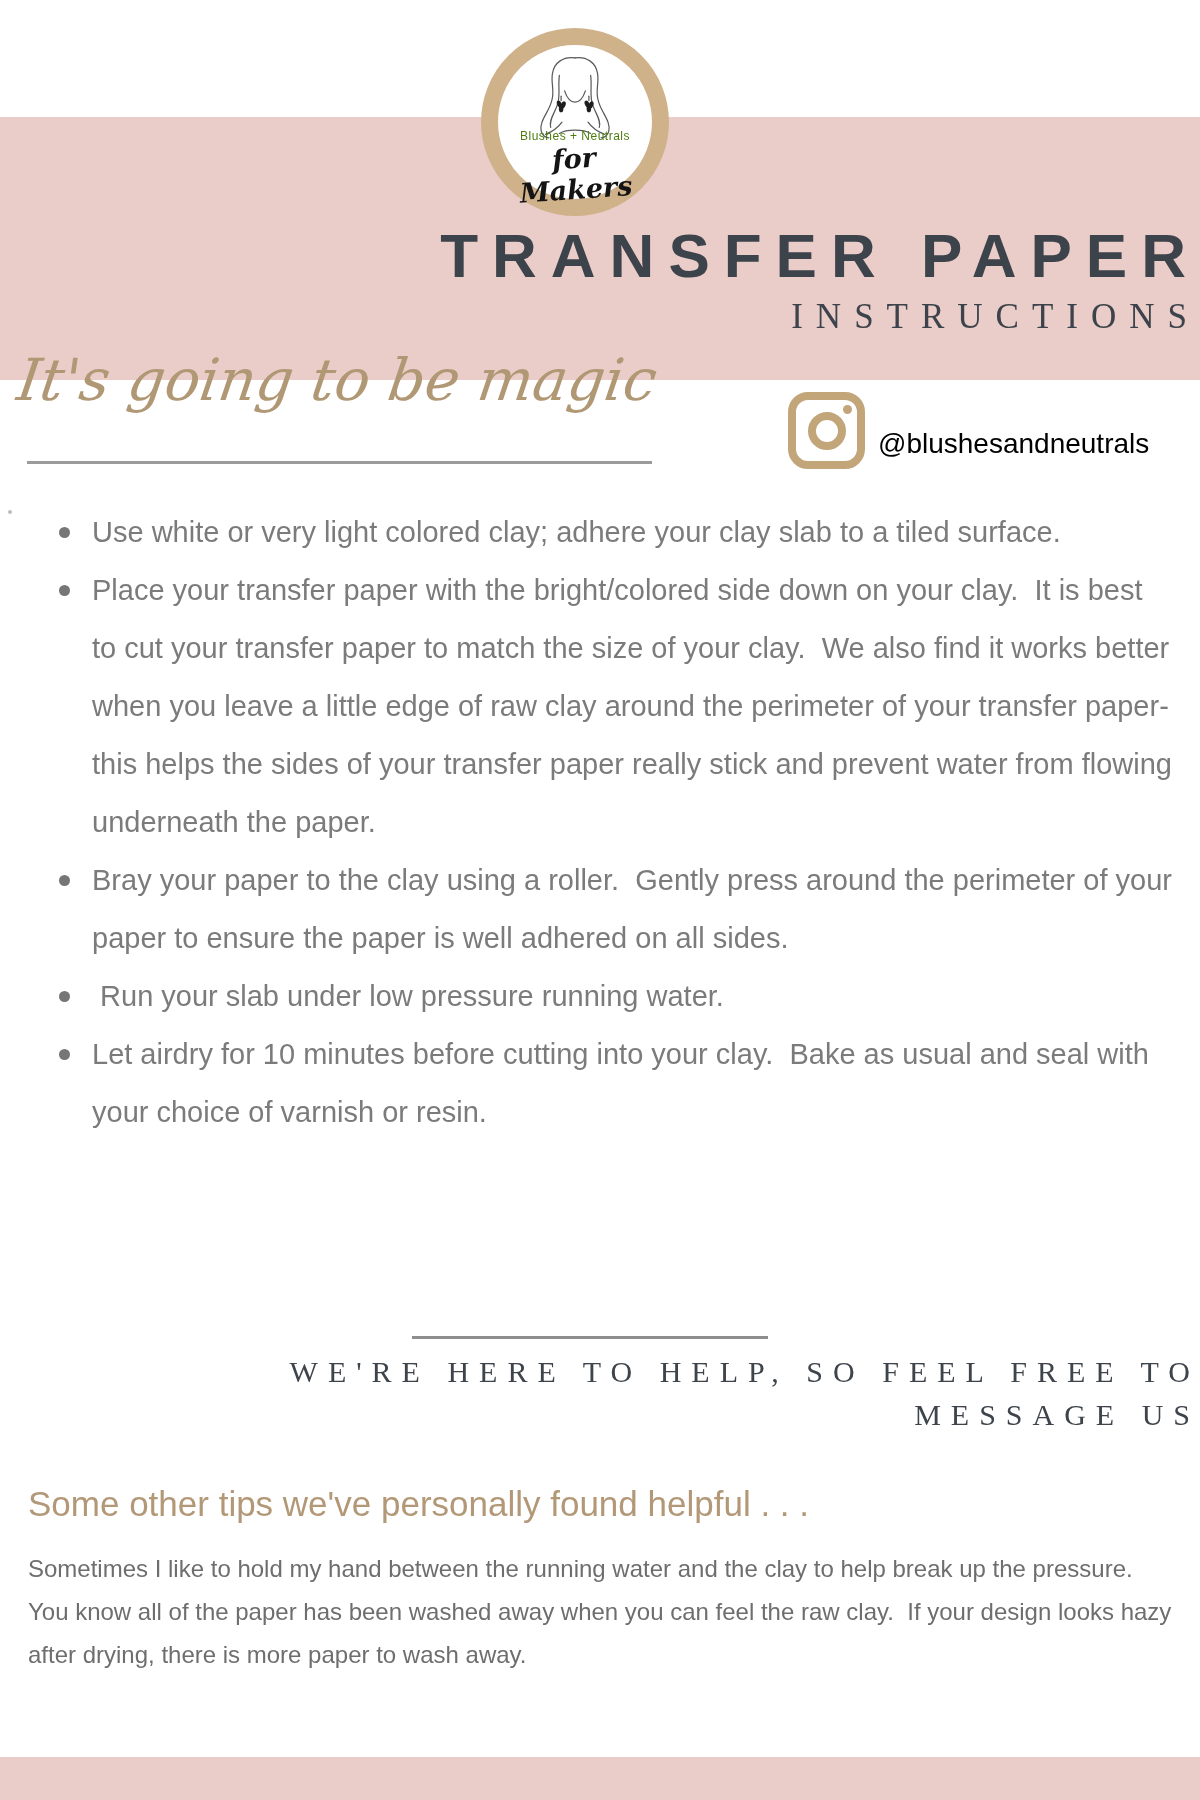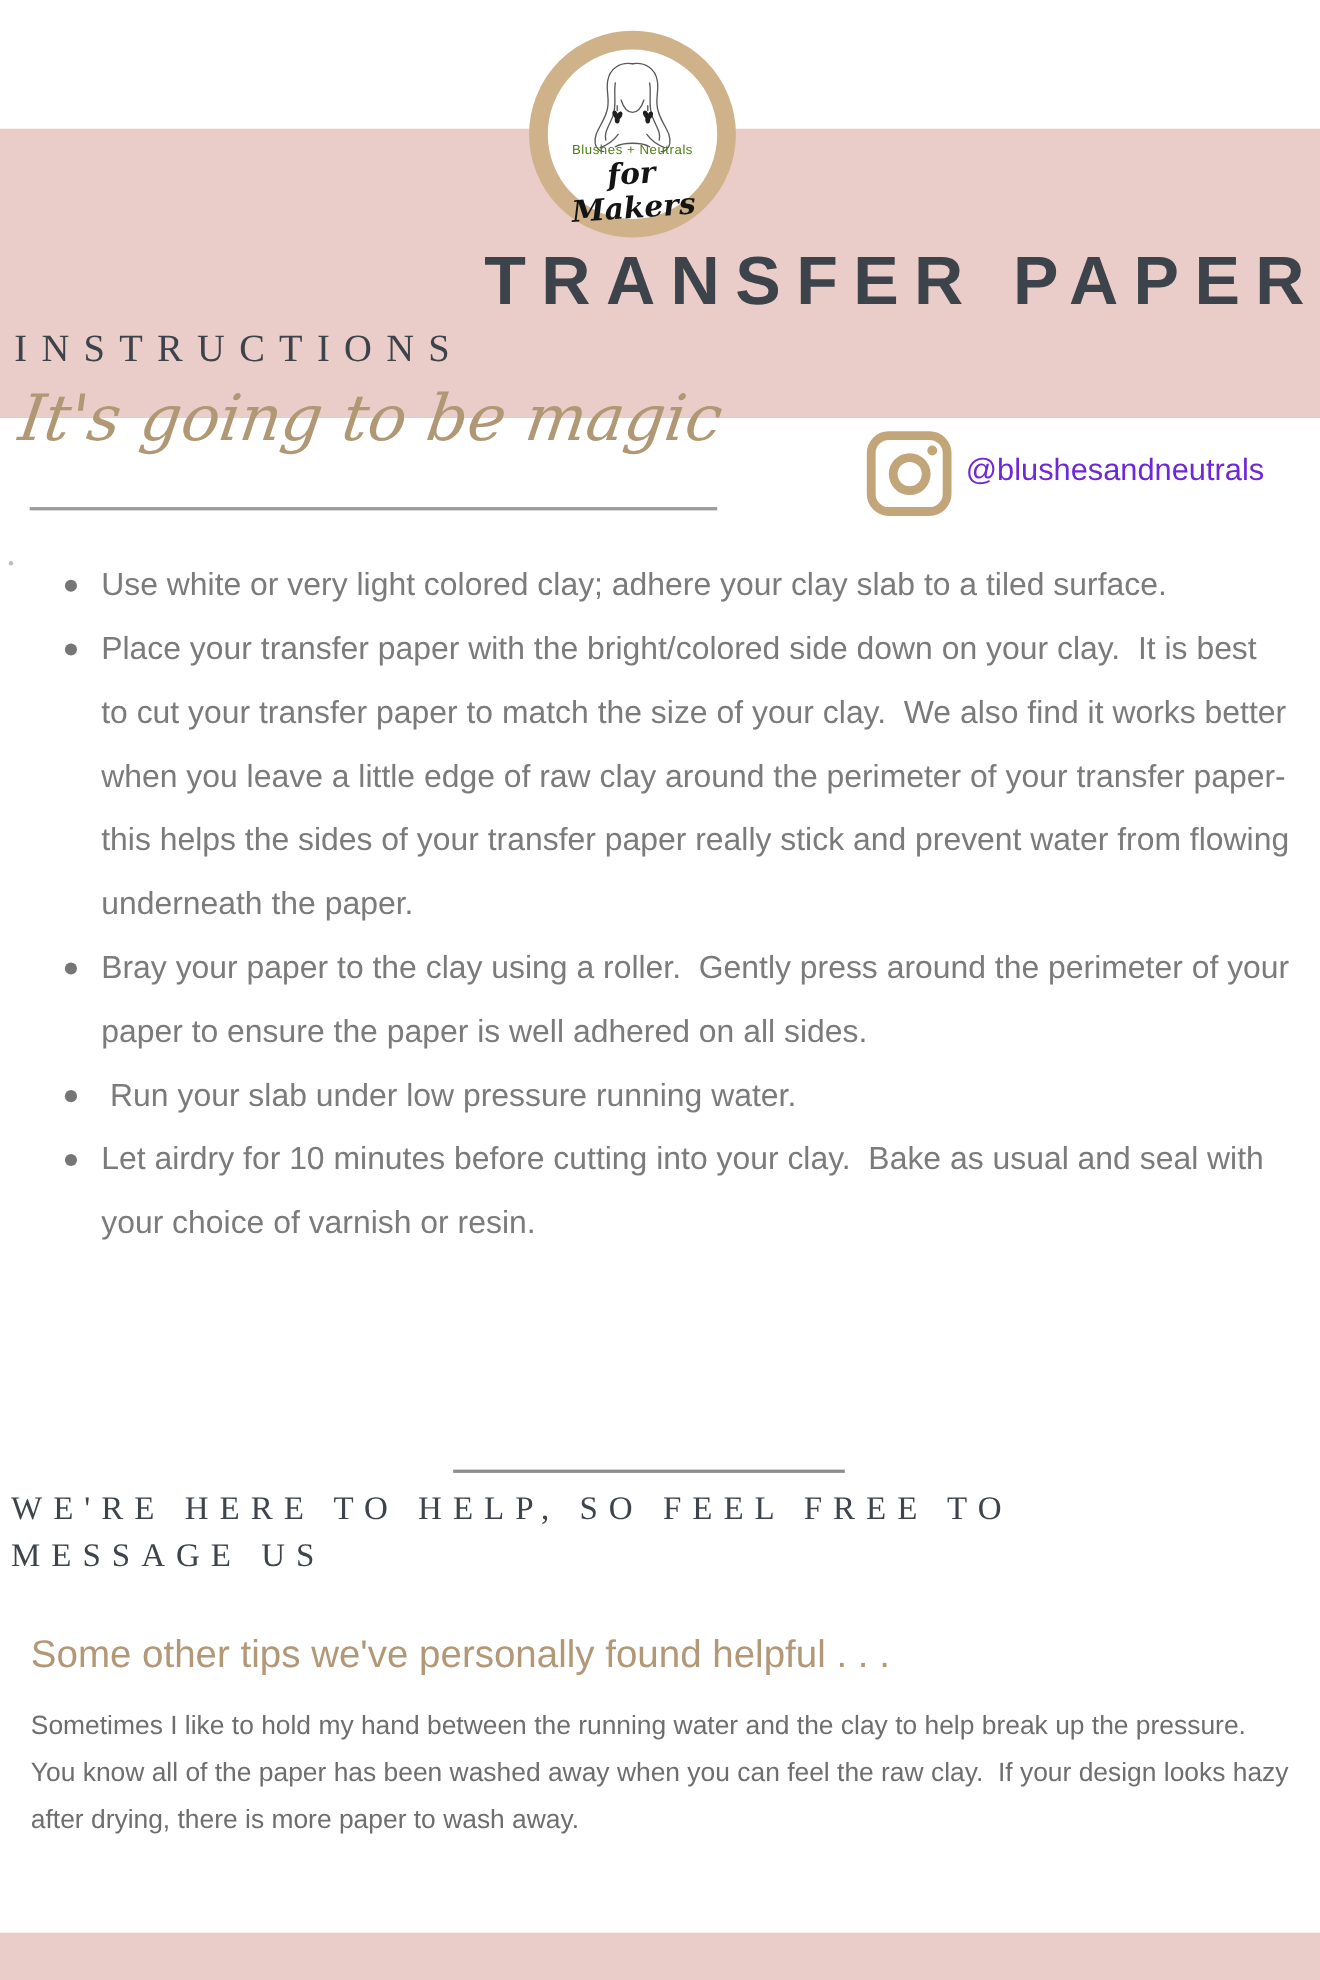--- a/index.html
+++ b/index.html
@@ -28,58 +28,58 @@
     font-size:27px;color:#141414;transform:rotate(-4deg);
   }
 
   
   .title{
     position:absolute;left:0;top:224px;width:100%;text-align:right;
     font-size:62px;line-height:64px;font-weight:700;letter-spacing:14px;text-indent:14px;
     color:#3d434b;z-index:2;
   }
   .subtitle{
-    position:absolute;left:0;top:299px;width:100%;text-align:left;
+    position:absolute;left:0;top:299px;width:100%;text-align:right;
     font-family:"Liberation Serif",serif;font-weight:400;
     font-size:35px;line-height:36px;letter-spacing:13px;text-indent:13px;
     color:#3d434b;z-index:2;
   }
 
   
   .script{
     position:absolute;left:18px;top:330px;width:660px;z-index:4;
     font-family:"DejaVu Serif",serif;font-style:italic;font-weight:300;
     font-size:58px;line-height:100px;color:#b19874;transform:skewX(-8deg);
     white-space:nowrap;
   }
   .script-underline{position:absolute;left:27px;top:461px;width:625px;height:3px;background:#9b9b9b;z-index:1;}
 
   .ig-icon{position:absolute;left:788px;top:392px;width:61px;height:61px;
     border:8px solid #c2a579;border-radius:20px;}
   .ig-lens{position:absolute;left:50%;top:50%;width:22px;height:22px;margin:-19px 0 0 -19px;
     border:8px solid #c2a579;border-radius:50%;}
   .ig-dot{position:absolute;right:5px;top:5px;width:9px;height:9px;background:#c2a579;border-radius:50%;}
-  .ig-handle{position:absolute;left:878px;top:410px;font-size:28px;line-height:34px;color:#6d28d9;}
+  .ig-handle{position:absolute;left:878px;top:427px;font-size:28px;line-height:34px;color:#000000;}
 
   
   .bullets{
     position:absolute;left:40px;top:486px;width:1115px;margin:17px;padding:0;list-style:none;
     font-size:29px;line-height:58px;color:#7b7b7b;
   }
   .bullets li{position:relative;padding-left:35px;white-space:pre-wrap;}
   .bullets li::before{
     content:"";position:absolute;left:2px;top:24px;width:11px;height:11px;
     border-radius:50%;background:#767676;
   }
   .stray-dot{position:absolute;left:8px;top:510px;width:4px;height:4px;border-radius:50%;background:#bdbdbd;}
 
   
   .divider{position:absolute;left:412px;top:1336px;width:356px;height:3px;background:#8e8e8e;}
   .help{
-    position:absolute;left:0;top:1350px;width:100%;text-align:left;
+    position:absolute;left:0;top:1350px;width:100%;text-align:right;
     font-family:"Liberation Serif",serif;font-size:30px;line-height:43px;
     letter-spacing:10px;text-indent:10px;color:#3e444c;
   }
 
   
   .tips-heading{position:absolute;left:28px;top:1474px;font-size:35px;line-height:40px;color:#b29877;margin-top:10px;}
   .tips-body{
     position:absolute;left:28px;top:1547px;width:1150px;
     font-size:24px;line-height:43px;color:#6e6e6e;white-space:pre-wrap;
   }

